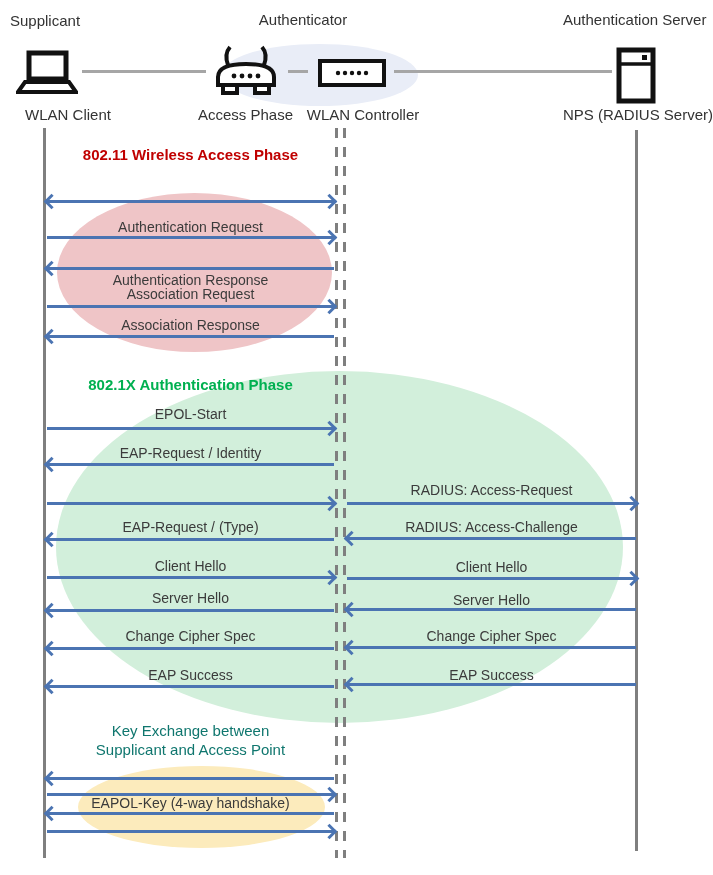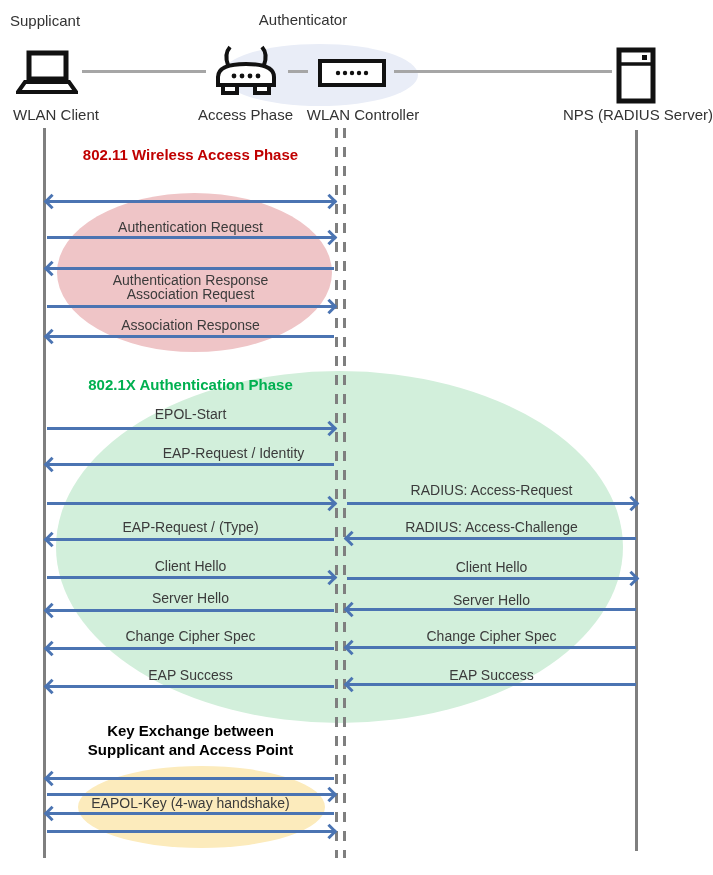--- a/index.html
+++ b/index.html
@@ -11,21 +11,21 @@
   html,body{margin:0;padding:0;background:#fff;}
   .stage{
     position:relative;width:713px;height:875px;overflow:hidden;background:#fff;
     font-family:"Liberation Sans",sans-serif;color:var(--ink);
   }
   .lbl{position:absolute;font-size:15px;line-height:18px;text-align:center;white-space:nowrap;color:#333;}
   .mlabel{position:absolute;font-size:14px;line-height:18px;text-align:center;white-space:nowrap;color:var(--ink);}
   .ptitle{position:absolute;font-size:15px;line-height:18px;text-align:center;white-space:nowrap;font-weight:bold;}
   .ptitle.red{color:#C00000;}
   .ptitle.green{color:#00B050;}
-  .ptitle.orange{color:#000000;font-weight:bold;}
+  .ptitle.orange{color:#0f766e;font-weight:normal;}
   .ellipse{position:absolute;border-radius:50%;}
   .lifeline{position:absolute;width:3px;background:var(--lifeline);}
   .dashline{position:absolute;width:3px;background:repeating-linear-gradient(to bottom,#7F7F7F 0 10px,transparent 10px 19px);}
   .conn{position:absolute;height:3px;background:var(--conn);}
   .marrow{position:absolute;height:3px;background:var(--arrow);}
   .head{position:absolute;width:11px;height:11px;box-sizing:border-box;top:-4px;}
   .hl{left:-1px;border-left:3px solid var(--arrow);border-bottom:3px solid var(--arrow);transform:rotate(45deg);}
   .hr{right:-1px;border-right:3px solid var(--arrow);border-top:3px solid var(--arrow);transform:rotate(45deg);}
   .icon{position:absolute;display:block;}
   .icon svg{display:block;}
@@ -44,20 +44,21 @@
   <div class="conn" style="left:288px;top:70px;width:20px;"></div>
   <div class="conn" style="left:394px;top:70px;width:218px;"></div>
 
   <div class="lifeline" style="left:43px;top:128px;height:730px;"></div>
   <div class="dashline" style="left:335px;top:128px;height:730px;"></div>
   <div class="dashline" style="left:343px;top:128px;height:730px;"></div>
   <div class="lifeline" style="left:635px;top:130px;height:721px;"></div>
 
   <div class="lbl" style="left:10px;top:12px;text-align:left;">Supplicant</div>
   <div class="lbl" style="left:233px;top:11px;width:140px;">Authenticator</div>
+  <div class="lbl" style="left:563px;top:11px;width:142px;">Authentication Server</div>
 
   <span class="icon" style="left:16px;top:50px;">
     <svg width="62" height="46" viewBox="0 0 62 46">
       <rect x="13" y="3" width="37" height="26" fill="#fff" stroke="#111" stroke-width="5"></rect>
       <path d="M9 32 L53 32 L60 42 L2 42 Z" fill="#fff" stroke="#111" stroke-width="4"></path>
     </svg>
   </span>
   <span class="icon" style="left:211px;top:44px;">
     <svg width="70" height="56" viewBox="0 0 70 56">
       <path d="M17 21 Q13 10 19 3" fill="none" stroke="#111" stroke-width="4"></path>
@@ -82,21 +83,21 @@
     </svg>
   </span>
   <span class="icon" style="left:616px;top:47px;">
     <svg width="40" height="57" viewBox="0 0 40 57">
       <rect x="3" y="3" width="34" height="51" fill="#fff" stroke="#111" stroke-width="5"></rect>
       <line x1="4" y1="17" x2="36" y2="17" stroke="#111" stroke-width="3.5"></line>
       <rect x="26" y="8" width="5" height="5" fill="#111"></rect>
     </svg>
   </span>
 
-  <div class="lbl" style="left:0px;top:106px;width:112px;">WLAN Client</div>
+  <div class="lbl" style="left:12px;top:106px;width:112px;">WLAN Client</div>
   <div class="lbl" style="left:198px;top:106px;width:92px;">Access Phase</div>
   <div class="lbl" style="left:305px;top:106px;width:116px;">WLAN Controller</div>
   <div class="lbl" style="left:563px;top:106px;width:148px;">NPS (RADIUS Server)</div>
 
   <div class="ptitle red" style="left:47px;top:146px;width:287px;">802.11 Wireless Access Phase</div>
   <div class="ptitle green" style="left:47px;top:376px;width:287px;">802.1X Authentication Phase</div>
   <div class="ptitle orange" style="left:47px;top:722px;width:287px;">Key Exchange between</div>
   <div class="ptitle orange" style="left:47px;top:741px;width:287px;">Supplicant and Access Point</div>
 
   <div class="marrow" style="left:47px;top:200px;width:287px;">
@@ -122,21 +123,21 @@
   <div class="mlabel" style="left:47px;top:316px;width:287px;">Association Response</div>
   <div class="marrow" style="left:47px;top:335px;width:287px;">
     <span class="head hl"></span>
   </div>
 
   <div class="mlabel" style="left:47px;top:405px;width:287px;">EPOL-Start</div>
   <div class="marrow" style="left:47px;top:427px;width:287px;">
     <span class="head hr"></span>
   </div>
 
-  <div class="mlabel" style="left:47px;top:444px;width:287px;padding-left:43px;">EAP-Request / Identity</div>
+  <div class="mlabel" style="left:47px;top:444px;width:287px;">EAP-Request / Identity</div>
   <div class="marrow" style="left:47px;top:463px;width:287px;">
     <span class="head hl"></span>
   </div>
 
   <div class="marrow" style="left:47px;top:502px;width:287px;">
     <span class="head hr"></span>
   </div>
 
   <div class="mlabel" style="left:47px;top:518px;width:287px;">EAP-Request / (Type)</div>
   <div class="marrow" style="left:47px;top:538px;width:287px;">

